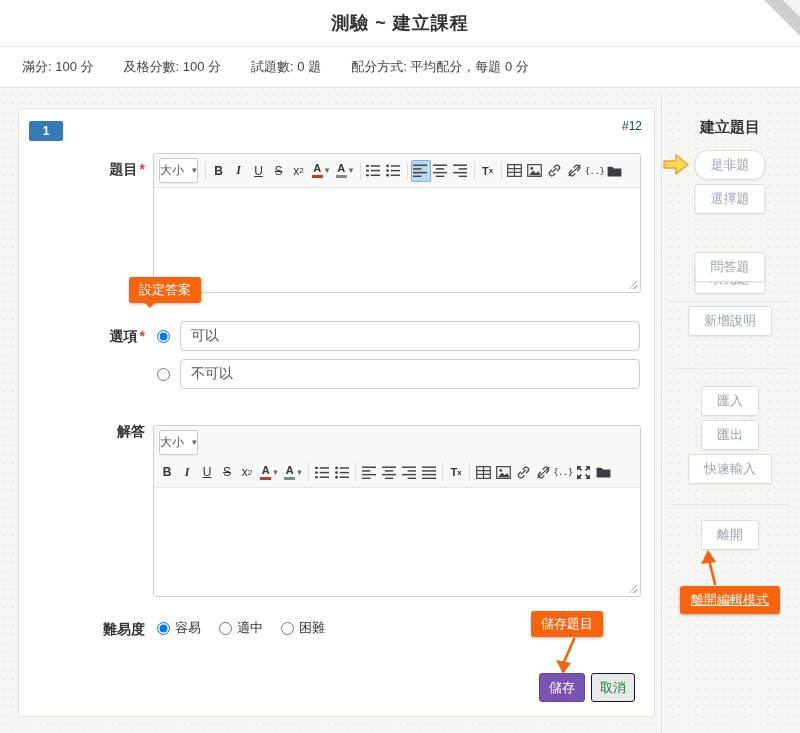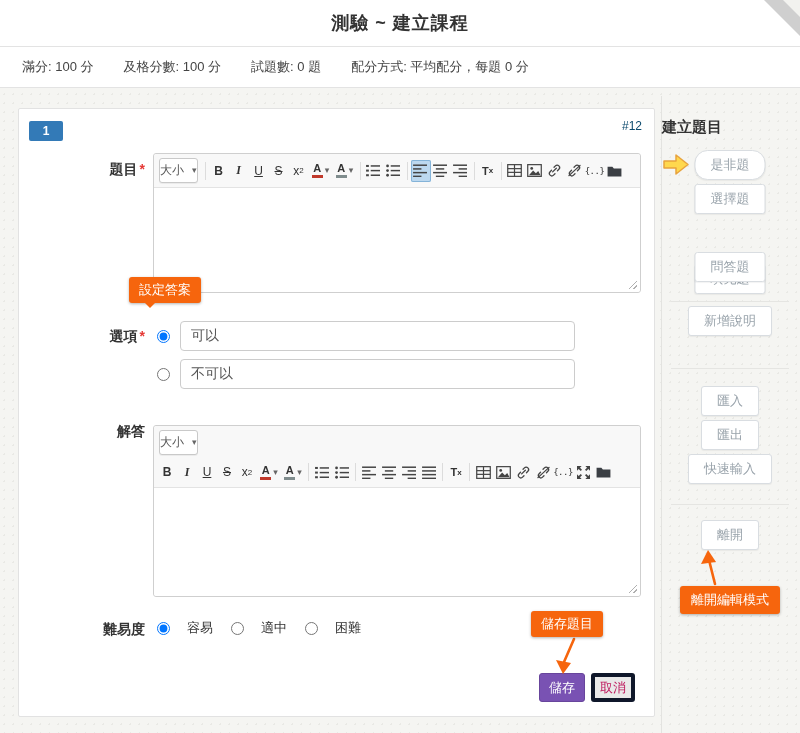--- a/index.html
+++ b/index.html
@@ -75,53 +75,53 @@
   .aletter { font-size:11px; font-weight:bold; color:#333; }
   .abar { width:11px; height:3px; margin-top:1px; }
   .abar.red { background:#c0392b; }
   .abar.gray { background:#7f8c8d; }
 
   .tx { font-size:11px; font-weight:bold; }
   .tx sub { font-size:8px; }
 
   
   .opt-row { position:absolute; left:138px; display:flex; align-items:center; gap:10px; }
-  .opt-input { width:395px; height:30px; border:1px solid #ccc; border-radius:4px; font-size:14px;
+  .opt-input { width:460px; height:30px; border:1px solid #ccc; border-radius:4px; font-size:14px;
                color:#555; padding:0 10px; font-family:inherit; background:#fff; }
   .diff-row { position:absolute; left:138px; display:flex; align-items:center; gap:18px;
               font-size:13px; color:#333; }
-  .diff-item { display:flex; align-items:center; gap:17px; }
+  .diff-item { display:flex; align-items:center; gap:5px; }
 
   
   .callout { position:absolute; background:#f6650d; color:#fff; font-size:13px; padding:4px 10px;
              border-radius:3px; box-shadow:0 1px 3px rgba(0,0,0,0.3); white-space:nowrap; z-index:5;text-align:center; }
   .callout.tail-down::after { content:""; position:absolute; left:16px; bottom:-5px;
              border-left:5px solid transparent; border-right:5px solid transparent;
              border-top:5px solid #f6650d; }
   .btn { border-radius:3px; font-size:13px; font-family:inherit; cursor:pointer;
          display:flex; align-items:center; justify-content:center; }
   .btn-save { position:absolute; left:520px; top:564px; width:46px; height:29px;
               background:#7952b3; color:#fff; border:1px solid #68459c; }
   .btn-cancel { position:absolute; left:572px; top:564px; width:44px; height:29px;
-              background:#e9e9e9; color:#be185d; border:4px solid #0f172a; }
+              background:#e9e9e9; color:#15803d; border:1px solid #0f172a; }
   .arrow-svg { position:absolute; z-index:4; }
 
   
   .sidebar { position:absolute; left:661px; top:96px; width:137px; bottom:0;
              border-left:1px solid #e3e3e0; }
-  .sb-title { position:absolute; top:22px; left:0; width:100%; text-align:left;
+  .sb-title { position:absolute; top:22px; left:0; width:100%; text-align:center;
               font-weight:bold; font-size:15px; color:#333; }
   .sb-btn { position:absolute; left:50%; transform:translateX(-50%); background:#fff;
             border:1px solid #d9dde1; border-radius:3px; color:#99a3ab; font-size:13px;
             padding:5px 15px; white-space:nowrap; box-shadow:0 1px 1px rgba(0,0,0,0.05);
             cursor:pointer; font-family:inherit; }
   .sb-divider { position:absolute; left:9px; right:9px; height:1px; background:#e5e5e2; }
   .leave-callout { position:absolute; left:50%; transform:translateX(-50%); top:490px;
             background:#f6650d; color:#fff; font-size:13px; padding:5px 11px; border-radius:3px;
-            white-space:nowrap; box-shadow:0 1px 3px rgba(0,0,0,0.3); }
+            white-space:nowrap; box-shadow:0 1px 3px rgba(0,0,0,0.3);text-decoration:underline; }
   .sb-arrow { position:absolute; left:1px; top:57px; }
 </style>
 </head>
 <body>
 
 <div class="topbar">
   <div class="page-title">測驗 ~ 建立課程</div>
 </div>
 <div class="fold-outer"></div>
 <div class="fold-inner"></div>

